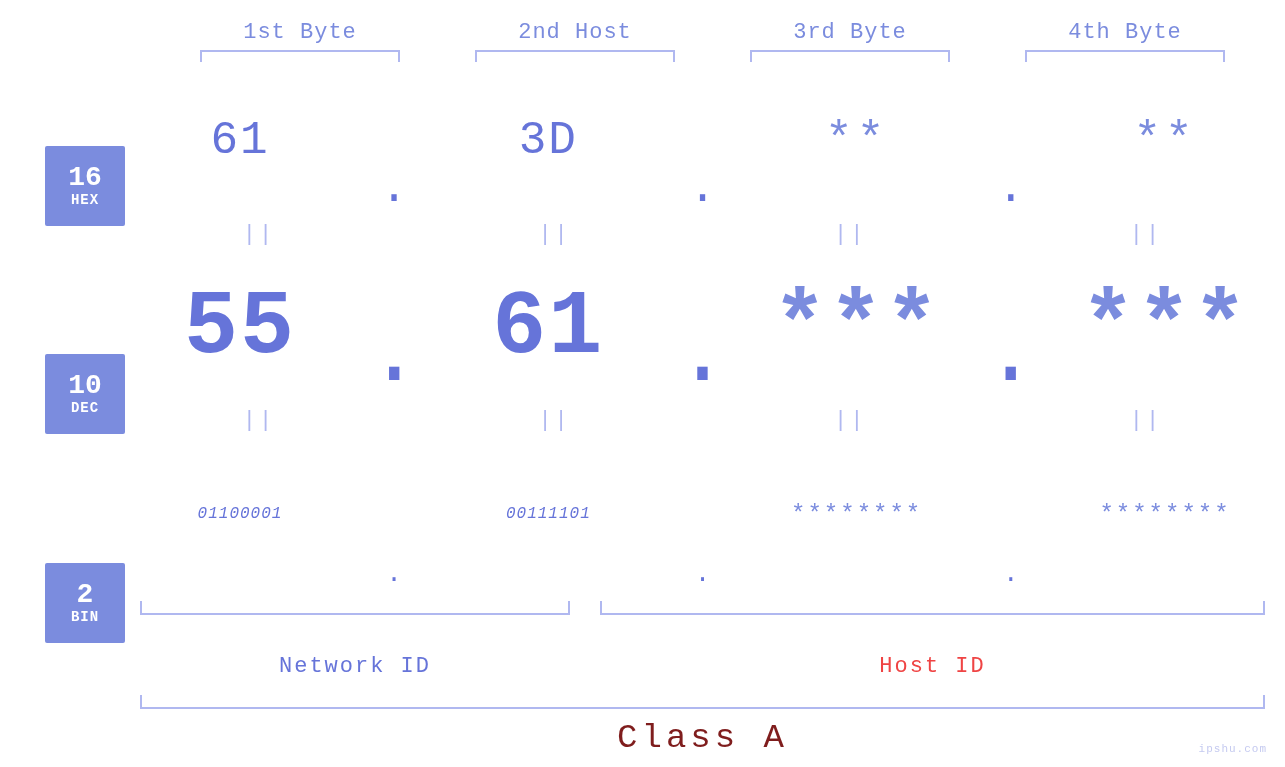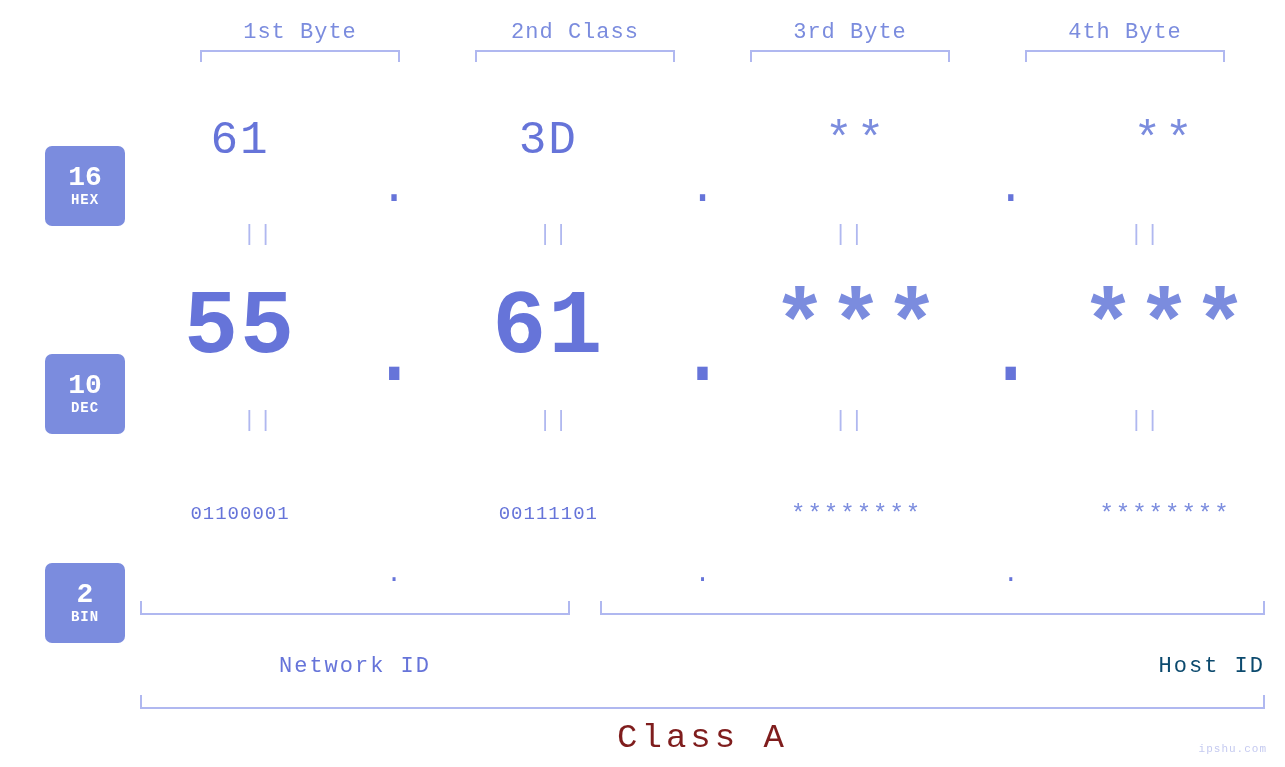--- a/index.html
+++ b/index.html
@@ -70,21 +70,21 @@
       flex-direction: column;
       justify-content: space-around;
       align-items: center;
       width: 140px;
       padding: 20px 0 60px 30px;
     }
 
     .badge {
       background: #7b8cde;
       color: white;
-      border-radius: 7px;
+      border-radius: 2px;
       width: 80px;
       height: 80px;
       display: flex;
       flex-direction: column;
       align-items: center;
       justify-content: center;
       font-weight: bold;
     }
 
     .badge-num {
@@ -124,22 +124,23 @@
       letter-spacing: 2px;
     }
 
     .value-dec {
       font-size: 90px;
       font-weight: bold;
       letter-spacing: 2px;
     }
 
     .value-bin {
-      font-size: 19px;
+      font-size: 16px;
       letter-spacing: 1px;
+      font-style: italic;
     }
 
     .dot-small {
       color: #6674d9;
       font-size: 46px;
       line-height: 1;
       align-self: flex-end;
       padding-bottom: 8px;
     }
 
@@ -204,21 +205,21 @@
       letter-spacing: 2px;
     }
   </style>
 </head>
 <body>
 
 <div class="container">
 
   <div class="header-row">
     <div class="byte-label">1st Byte</div>
-    <div class="byte-label">2nd Class</div>
+    <div class="byte-label">2nd Host</div>
     <div class="byte-label">3rd Byte</div>
     <div class="byte-label">4th Byte</div>
   </div>
 
   <div class="bracket-row">
     <div class="bracket"></div>
     <div class="bracket"></div>
     <div class="bracket"></div>
     <div class="bracket"></div>
   </div>
@@ -322,21 +323,21 @@
 
           <div style="flex:0 0 430px; height:14px; border-bottom:2px solid #b0b8f0; border-left:2px solid #b0b8f0; border-right:2px solid #b0b8f0;"></div>
           <div style="flex:0 0 30px;"></div>
 
           <div style="flex:1; height:14px; border-bottom:2px solid #b0b8f0; border-left:2px solid #b0b8f0; border-right:2px solid #b0b8f0;"></div>
         </div>
 
         <div style="display:flex; width:100%;margin-top:34px;">
           <div style="flex:0 0 430px; text-align:center; color:#6674d9; font-size:22px; letter-spacing:2px;">Network ID</div>
           <div style="flex:0 0 30px;"></div>
-          <div style="flex:1; text-align:right; color:#0c4a6e; font-size:22px; letter-spacing:2px;">Host ID</div>
+          <div style="flex:1; text-align:center; color:#ef4444; font-size:22px; letter-spacing:2px;">Host ID</div>
         </div>
 
         <div style="width:100%; height:14px; border-bottom:2px solid #b0b8f0; border-left:2px solid #b0b8f0; border-right:2px solid #b0b8f0; margin-top:16px;"></div>
 
         <div style="width:100%; text-align:center; color:#7f1d1d; font-size:34px; letter-spacing:4px; margin-top:10px; margin-bottom:10px;">Class A</div>
 
       </div>
 
     </div>
   </div>

